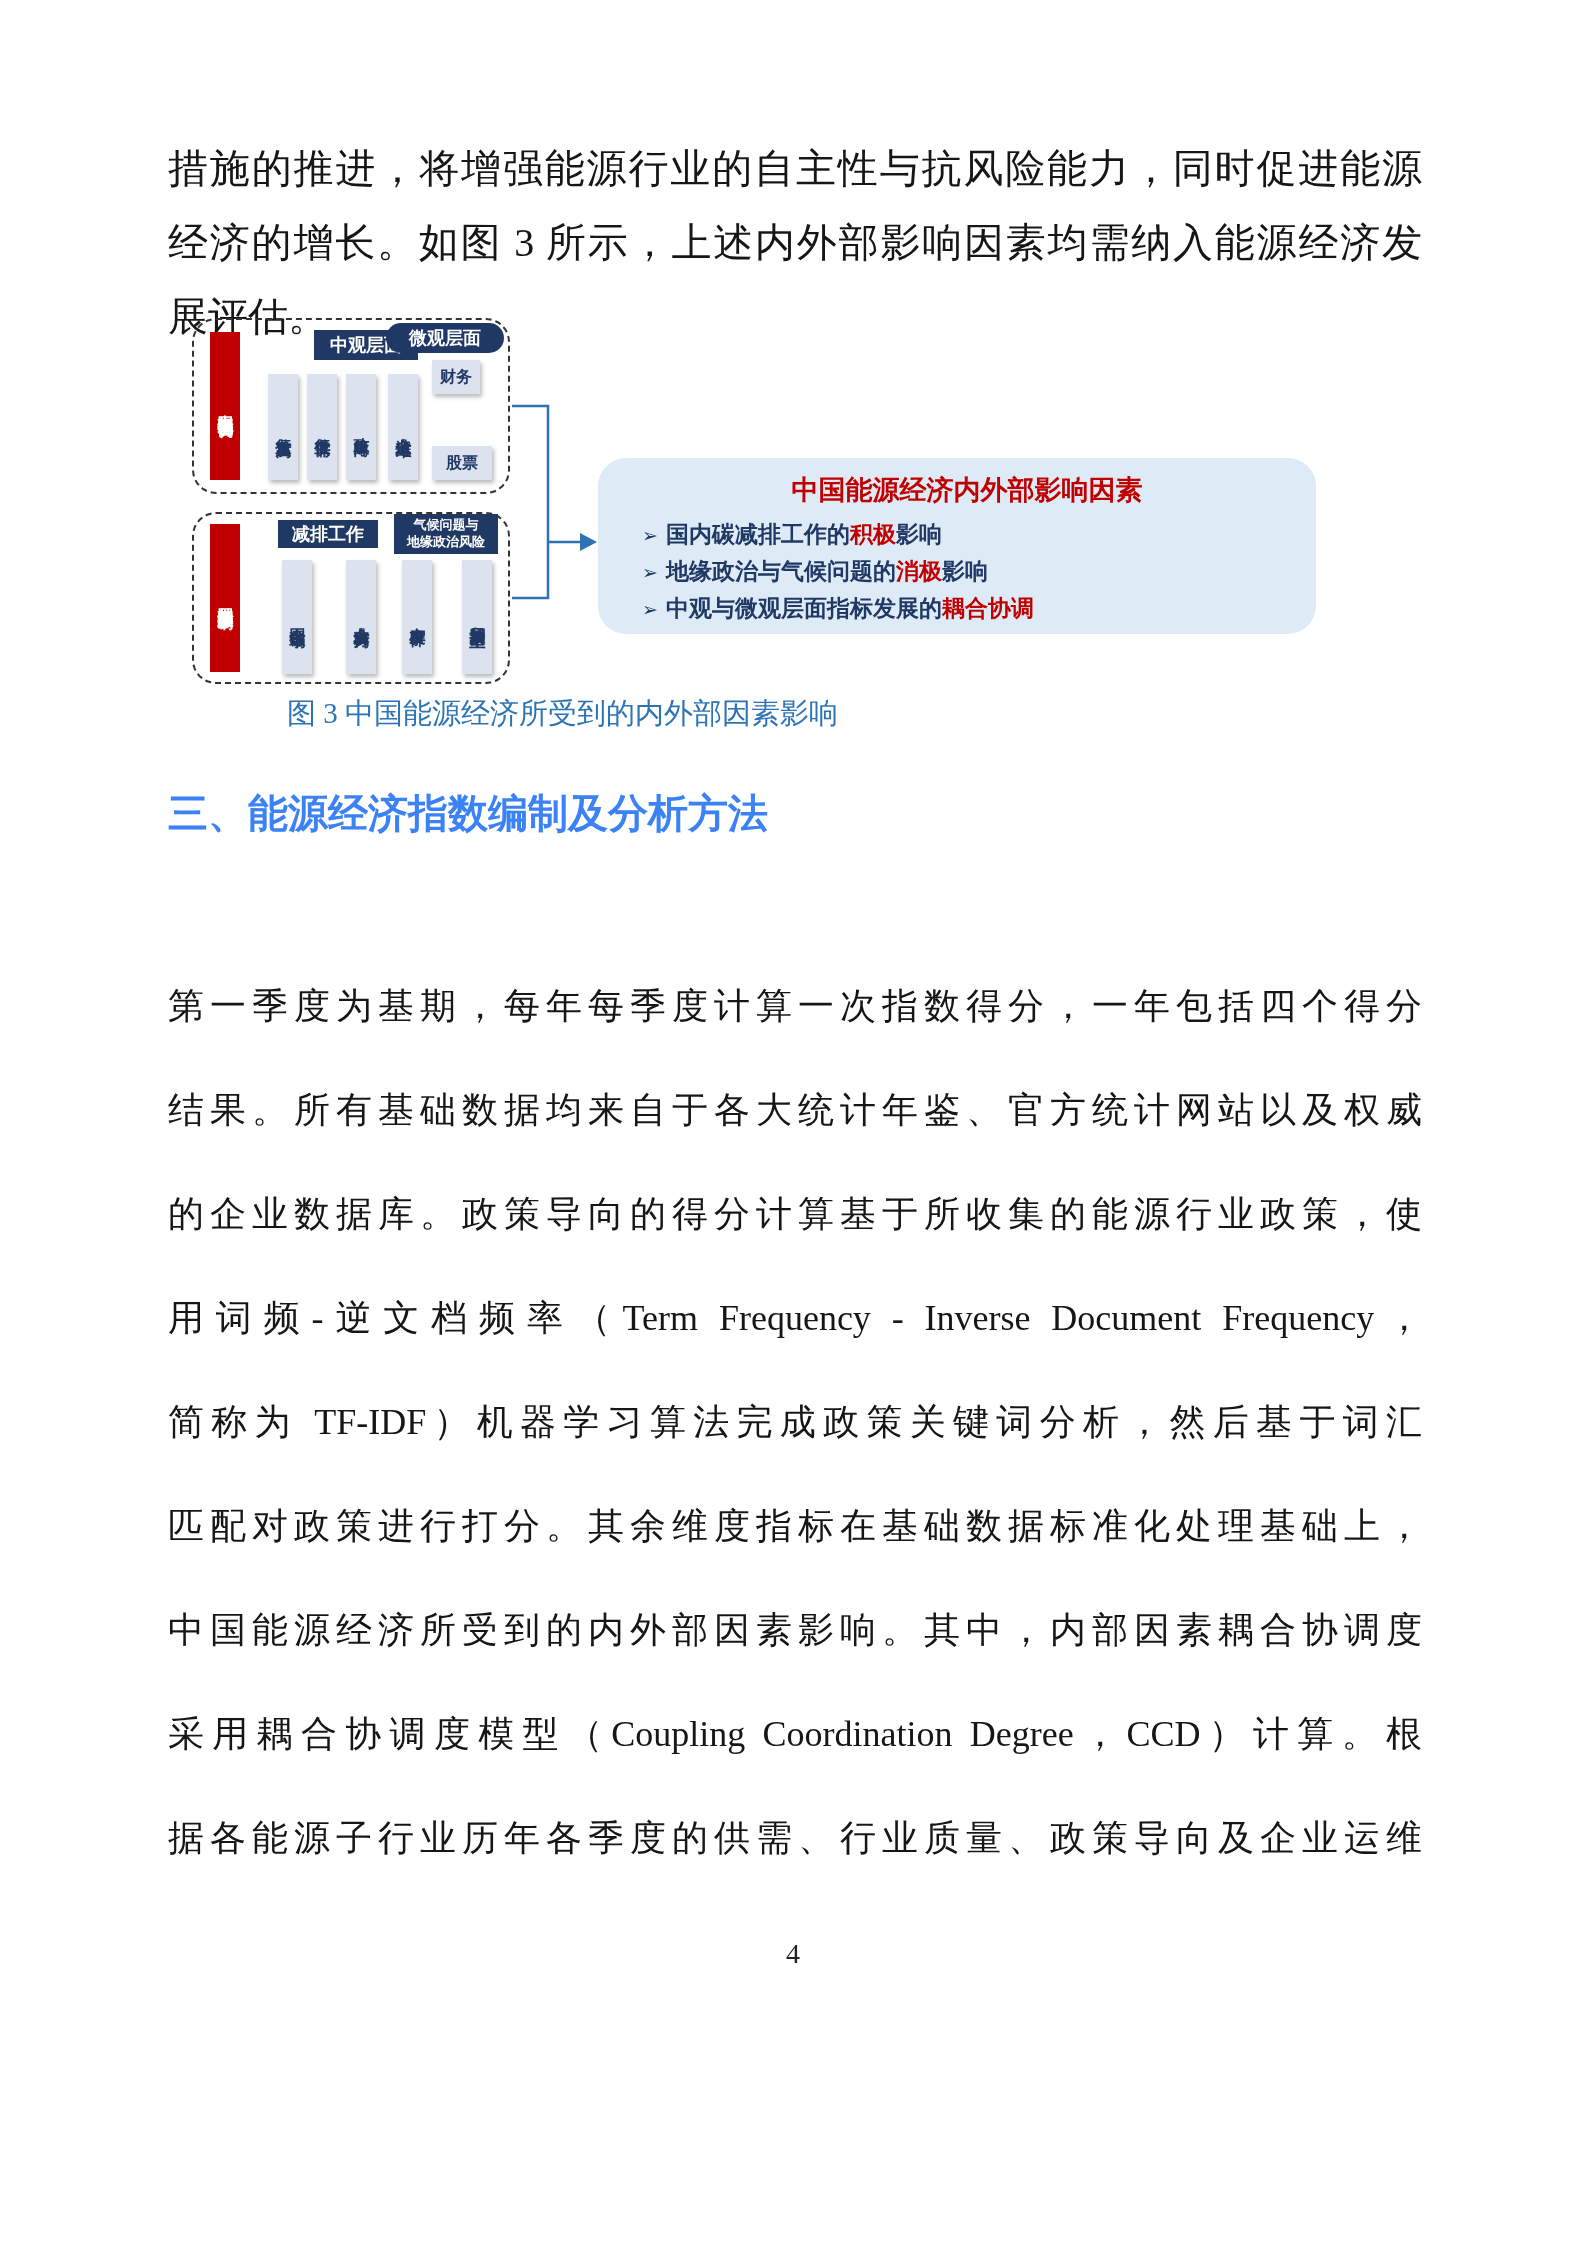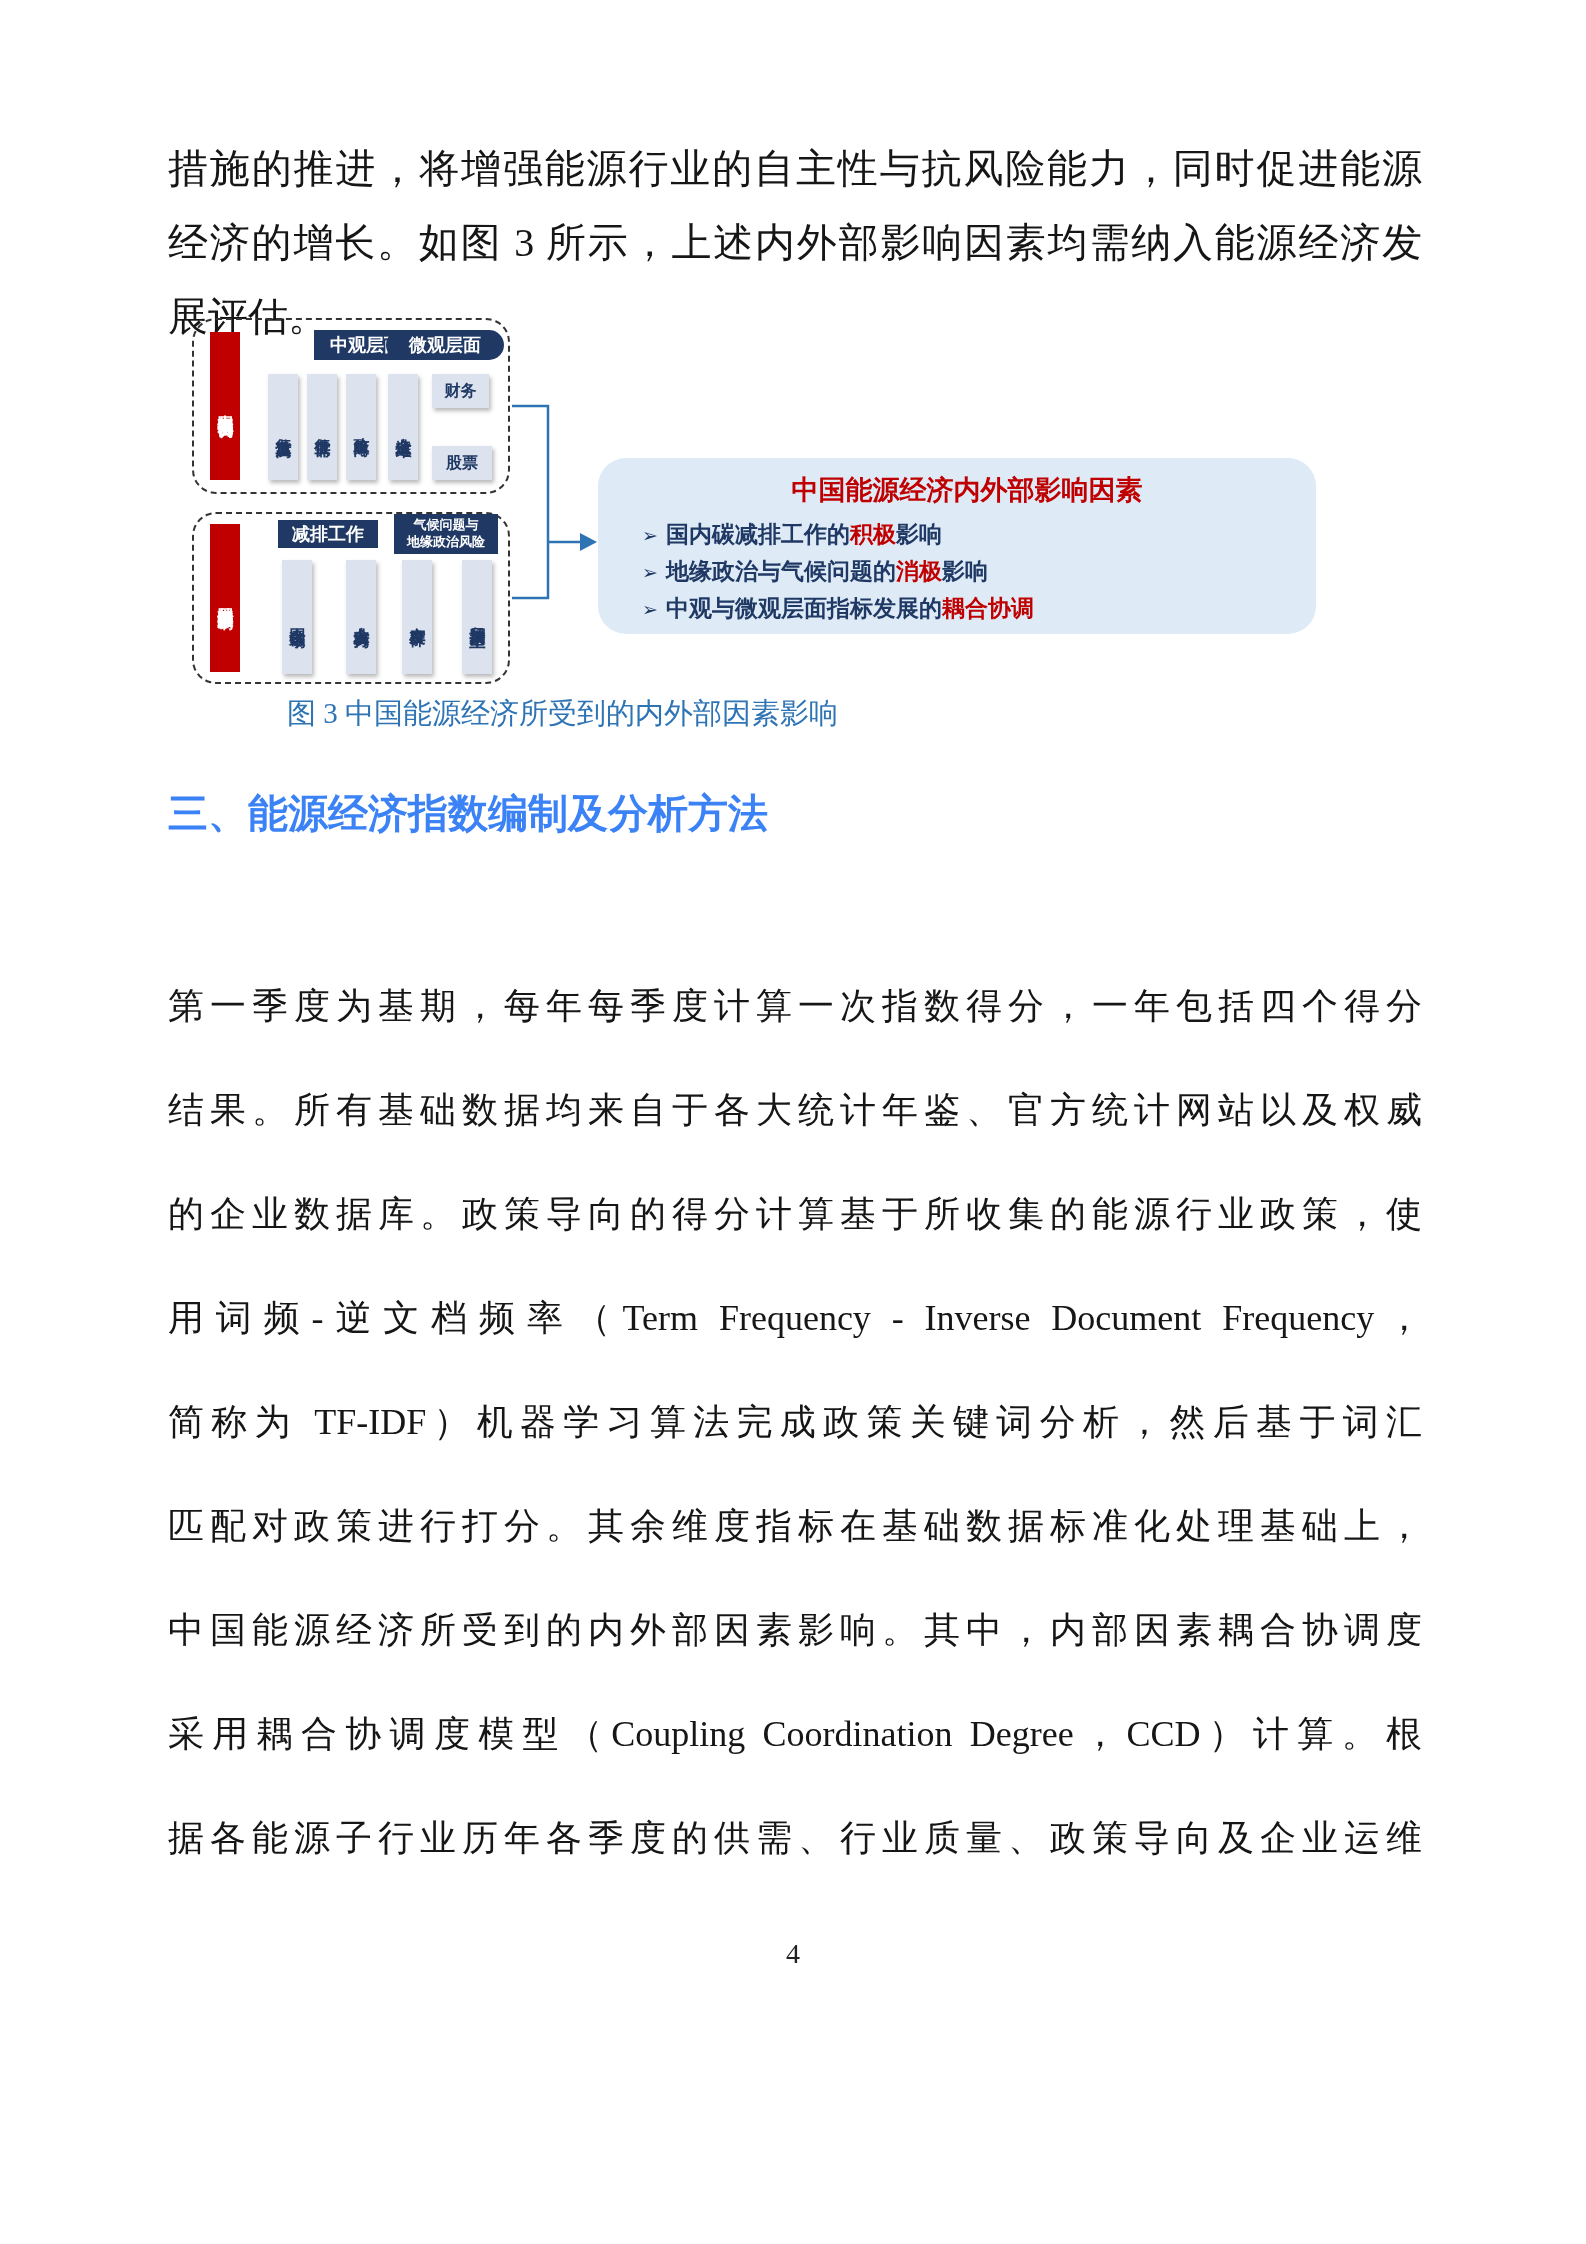--- a/index.html
+++ b/index.html
@@ -103,26 +103,26 @@
 
   <div class="text-line" style="top:132px">措施的推进，将增强能源行业的自主性与抗风险能力，同时促进能源</div>
   <div class="text-line" style="top:206px">经济的增长。如图 3 所示，上述内外部影响因素均需纳入能源经济发</div>
   <div class="text-line short" style="top:280px">展评估。</div>
 
   <div class="fig">
 
     <div class="dashed-box" style="left:2px; top:6px; width:318px; height:176px;"></div>
     <div class="side-label" style="left:20px; top:20px; width:30px; height:148px;">内部因素耦合协调</div>
     <div class="grp-header" style="left:76px; top:18px; width:104px; height:30px;margin-left:48px;">中观层面</div>
-    <div class="grp-header" style="left:196px; top:18px; width:118px; height:30px;border-radius:15px;">微观层面</div>
+    <div class="grp-header" style="left:196px; top:11px; width:118px; height:30px;border-radius:15px;">微观层面</div>
     <div class="item-v" style="left:78px; top:62px; width:30px; height:106px;">行业高质量</div>
     <div class="item-v" style="left:117px; top:62px; width:30px; height:106px;">行业供需</div>
     <div class="item-v" style="left:156px; top:62px; width:30px; height:106px;">政策导向</div>
     <div class="item-v" style="left:198px; top:62px; width:30px; height:106px;">企业运维</div>
-    <div class="item-h" style="left:242px; top:62px; width:57px; height:34px;font-family:Liberation Serif, serif;">财务</div>
+    <div class="item-h" style="left:242px; top:48px; width:48px; height:34px;font-family:Liberation Serif, serif;">财务</div>
     <div class="item-h" style="left:242px; top:134px; width:60px; height:34px;">股票</div>
 
     <div class="dashed-box" style="left:2px; top:200px; width:318px; height:172px;"></div>
     <div class="side-label" style="left:20px; top:212px; width:30px; height:148px;">外部因素直接影响</div>
     <div class="grp-header" style="left:88px; top:208px; width:100px; height:28px;">减排工作</div>
     <div class="grp-header small" style="left:204px; top:202px; width:104px; height:40px;">气候问题与
 地缘政治风险</div>
     <div class="item-v" style="left:92px; top:248px; width:30px; height:114px;">全国碳市场</div>
     <div class="item-v" style="left:156px; top:248px; width:30px; height:114px;">企业自发行为</div>
     <div class="item-v" style="left:212px; top:248px; width:30px; height:114px;">突发事件</div>

